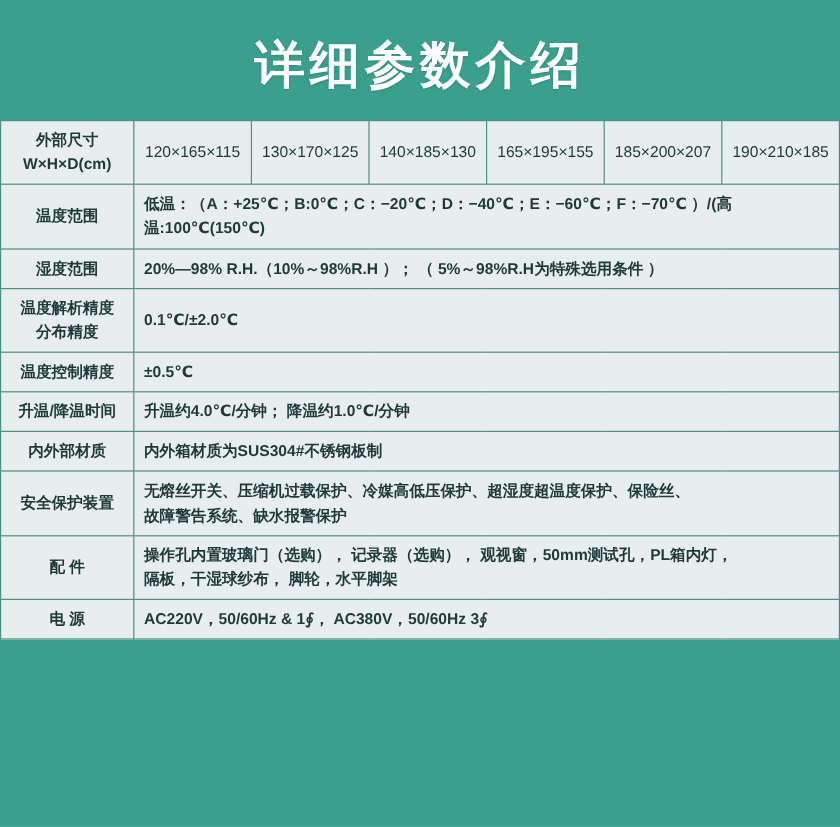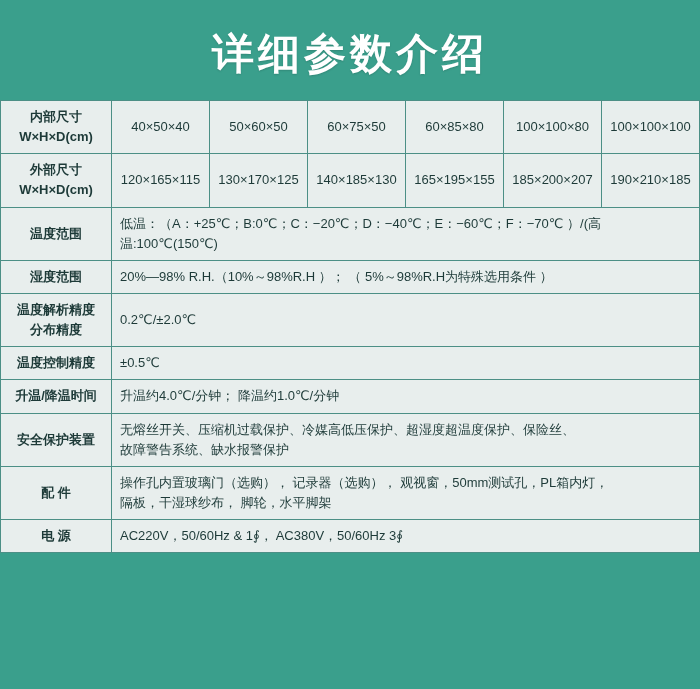--- a/index.html
+++ b/index.html
@@ -64,69 +64,65 @@
     line-height: 1.4;
   }
   td.dim {
     text-align: center;
     font-size: 12.5px;
     letter-spacing: 0px;
   }
   td.left {
     text-align: left;
     font-size: 13px;
+    font-weight: bold;
   }
 </style>
 </head>
 <body>
 
 <div class="page">
 
   <div class="title">详细参数介绍</div>
 
   <div class="table-wrap">
     <table class="spec">
       <tbody>
-          <tr>
-            <td class="label">内部尺寸<br>W×H×D(cm)</td>
-            <td class="dim">40×50×40</td>
-            <td class="dim">50×60×50</td>
-            <td class="dim">60×75×50</td>
-            <td class="dim">60×85×80</td>
-            <td class="dim">100×100×80</td>
-            <td class="dim">100×100×100</td>
-          </tr>
           <tr>
             <td class="label">外部尺寸<br>W×H×D(cm)</td>
             <td class="dim">120×165×115</td>
             <td class="dim">130×170×125</td>
             <td class="dim">140×185×130</td>
             <td class="dim">165×195×155</td>
             <td class="dim">185×200×207</td>
             <td class="dim">190×210×185</td>
           </tr>
           <tr>
             <td class="label">温度范围</td>
             <td class="left" colspan="6">低温：（A：+25℃；B:0℃；C：−20℃；D：−40℃；E：−60℃；F：−70℃ ）/(高温:100℃(150℃)</td>
           </tr>
           <tr>
             <td class="label">湿度范围</td>
             <td class="left" colspan="6">20%—98% R.H.（10%～98%R.H ）； （ 5%～98%R.H为特殊选用条件 ）</td>
           </tr>
           <tr>
             <td class="label">温度解析精度<br>分布精度</td>
-            <td class="left" colspan="6">0.2℃/±2.0℃</td>
+            <td class="left" colspan="6">0.1℃/±2.0℃</td>
           </tr>
           <tr>
             <td class="label">温度控制精度</td>
             <td class="left" colspan="6">±0.5℃</td>
           </tr>
           <tr>
             <td class="label">升温/降温时间</td>
             <td class="left" colspan="6">升温约4.0℃/分钟； 降温约1.0℃/分钟</td>
+          </tr>
+          <tr>
+            <td class="label">内外部材质</td>
+            <td class="left" colspan="6">内外箱材质为SUS304#不锈钢板制</td>
           </tr>
           <tr>
             <td class="label">安全保护装置</td>
             <td class="left" colspan="6">无熔丝开关、压缩机过载保护、冷媒高低压保护、超湿度超温度保护、保险丝、<br>故障警告系统、缺水报警保护</td>
           </tr>
           <tr>
             <td class="label">配 件</td>
             <td class="left" colspan="6">操作孔内置玻璃门（选购）， 记录器（选购）， 观视窗，50mm测试孔，PL箱内灯，<br>隔板，干湿球纱布， 脚轮，水平脚架</td>
           </tr>
           <tr>

